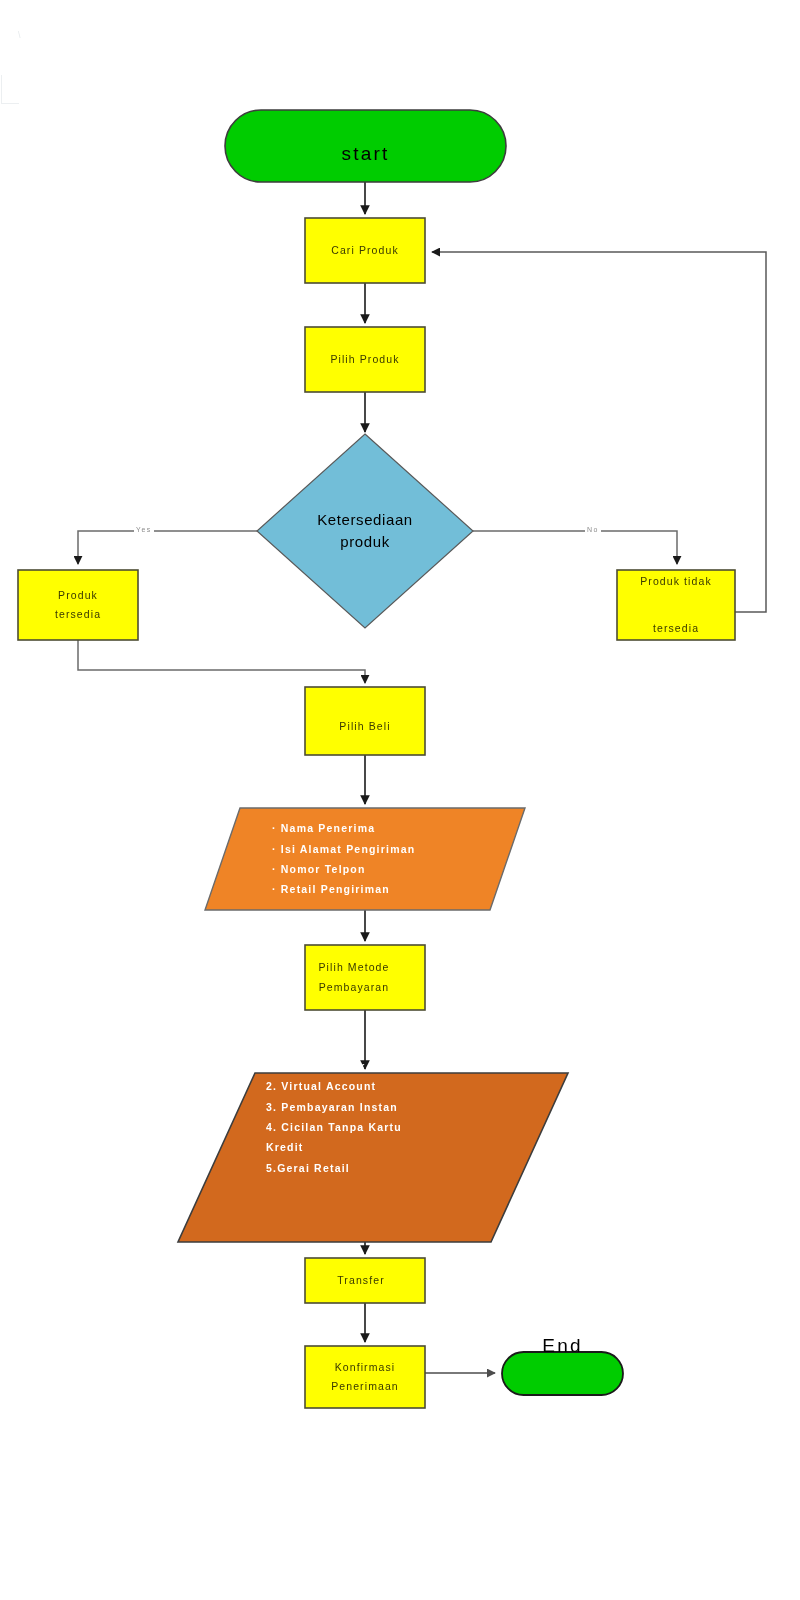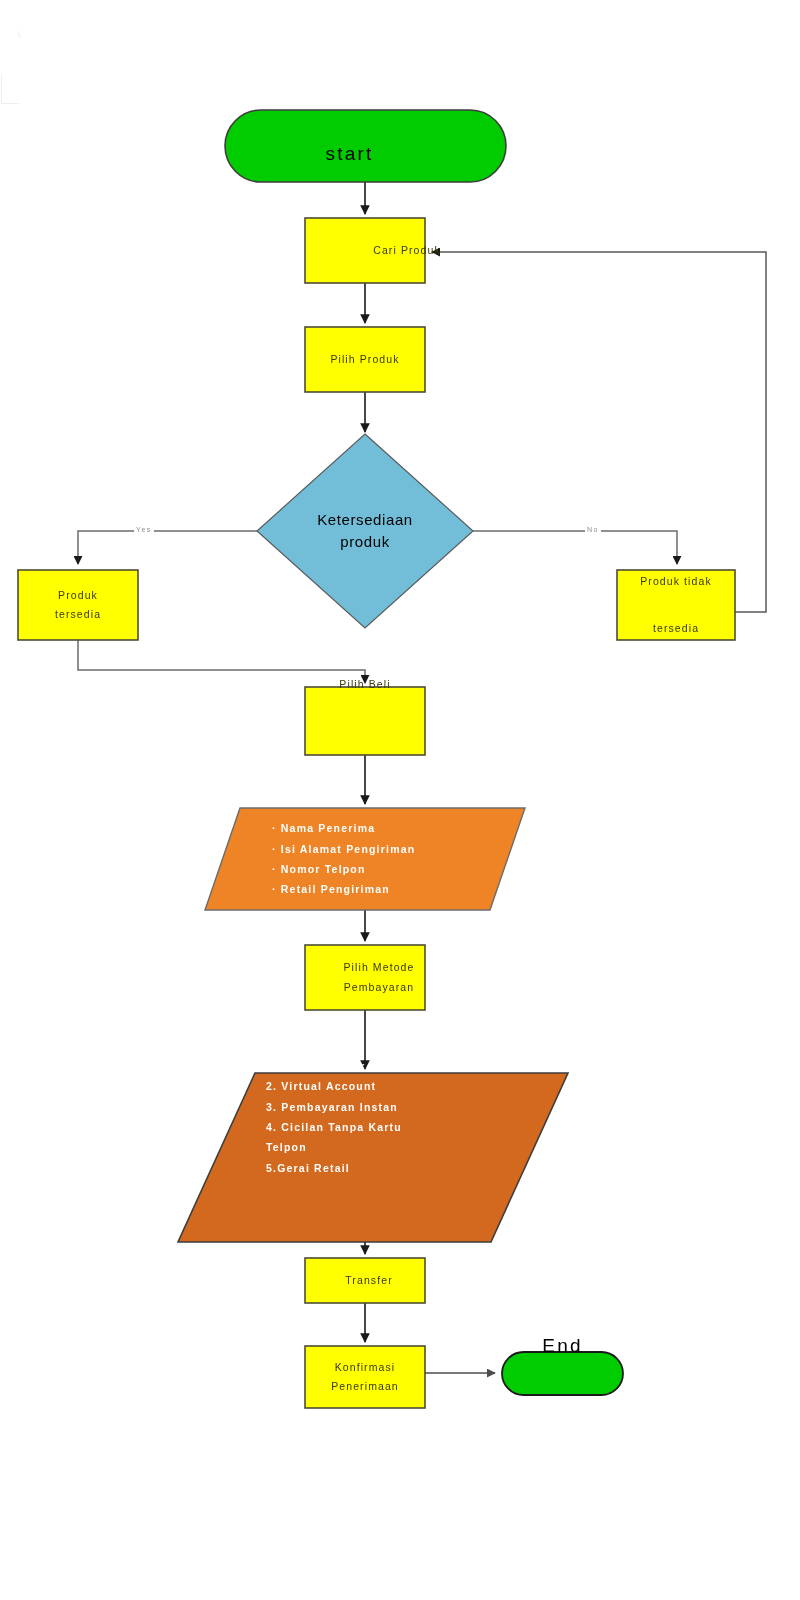--- a/index.html
+++ b/index.html
@@ -162,25 +162,25 @@
       <polygon points="255,1073 568,1073 491,1242 178,1242" fill="#d2691e" stroke="#3d3d3d" stroke-width="1.6"></polygon>
 
       <rect x="305" y="1258" width="120" height="45" fill="#ffff00" stroke="#4d4d33" stroke-width="1.6"></rect>
 
       <rect x="305" y="1346" width="120" height="62" fill="#ffff00" stroke="#4d4d33" stroke-width="1.6"></rect>
 
       <rect x="502" y="1352" width="121" height="43" rx="21.5" ry="21.5" fill="#00cc00" stroke="#1a1a1a" stroke-width="1.8"></rect>
     </g>
   </svg>
 
-  <div class="node-label term-text" style="left:209px; top:110px; width:281px; height:87px;">
+  <div class="node-label term-text" style="left:225px; top:110px; width:281px; height:87px;">
     <span class="label-line">start</span>
   </div>
 
-  <div class="node-label proc-text" style="left:305px; top:218px; width:120px; height:65px;padding-left:42px;">
+  <div class="node-label proc-text" style="left:305px; top:218px; width:120px; height:65px;">
     <span class="label-line">Cari Produk</span>
   </div>
 
   <div class="node-label proc-text" style="left:305px; top:327px; width:120px; height:65px;">
     <span class="label-line">Pilih Produk</span>
   </div>
 
   <div class="node-label dec-text" style="left:275px; top:490px; width:180px; height:82px;">
     <span class="label-line">Ketersediaan</span>
     <span class="label-line">produk</span>
@@ -189,46 +189,46 @@
   <div class="node-label proc-text" style="left:18px; top:570px; width:120px; height:70px;">
     <span class="label-line">Produk</span>
     <span class="label-line">tersedia</span>
   </div>
 
   <div class="node-label proc-text" style="left:617px; top:570px; width:118px; height:70px;gap:28px;">
     <span class="label-line">Produk tidak</span>
     <span class="label-line">tersedia</span>
   </div>
 
-  <div class="node-label proc-text" style="left:305px; top:651px; width:120px; height:68px;">
+  <div class="node-label proc-text" style="left:305px; top:668px; width:120px; height:68px;justify-content:flex-end;">
     <span class="label-line">Pilih Beli</span>
   </div>
 
   <div class="node-label io-text" style="left:272px; top:813px; width:250px; height:92px;">
     <span class="label-line">· Nama Penerima</span>
     <span class="label-line">· Isi Alamat Pengiriman</span>
     <span class="label-line">· Nomor Telpon</span>
     <span class="label-line">· Retail Pengiriman</span>
   </div>
 
-  <div class="node-label proc-text" style="left:319px; top:945px; width:120px; height:65px;">
+  <div class="node-label proc-text" style="left:294px; top:945px; width:120px; height:65px;">
     <span class="label-line">Pilih Metode</span>
     <span class="label-line">Pembayaran</span>
   </div>
 
   <div class="node-label io-text" style="left:266px; top:1039px; width:280px; height:140px;margin-top:8px;">
     <span class="label-line">1. Transfer bank</span>
     <span class="label-line">2. Virtual Account</span>
     <span class="label-line">3. Pembayaran Instan</span>
     <span class="label-line">4. Cicilan Tanpa Kartu</span>
-    <span class="label-line">Telpon</span>
+    <span class="label-line">Kredit</span>
     <span class="label-line">5.Gerai Retail</span>
   </div>
 
-  <div class="node-label proc-text" style="left:305px; top:1258px; width:112px; height:45px;margin-left:8px;">
+  <div class="node-label proc-text" style="left:305px; top:1258px; width:112px; height:45px;">
     <span class="label-line">Transfer</span>
   </div>
 
   <div class="node-label proc-text" style="left:305px; top:1346px; width:120px; height:62px;">
     <span class="label-line">Konfirmasi</span>
     <span class="label-line">Penerimaan</span>
   </div>
 
   <div class="node-label term-text" style="left:502px; top:1324px; width:121px; height:43px;">
     <span class="label-line">End</span>

